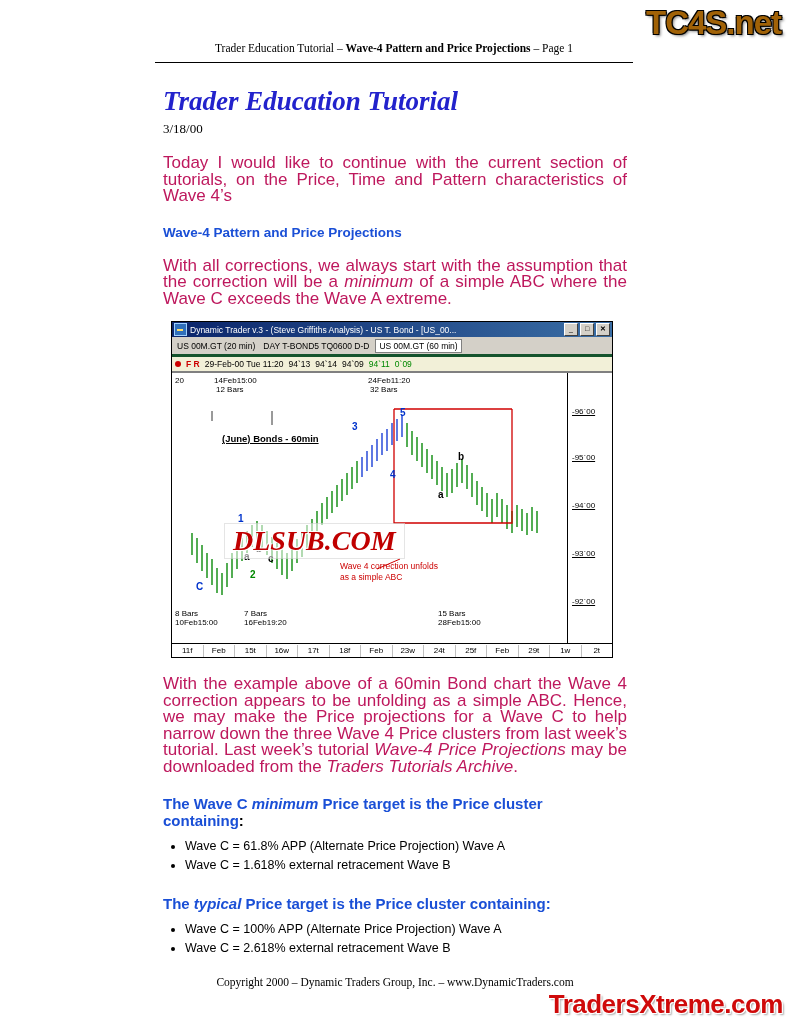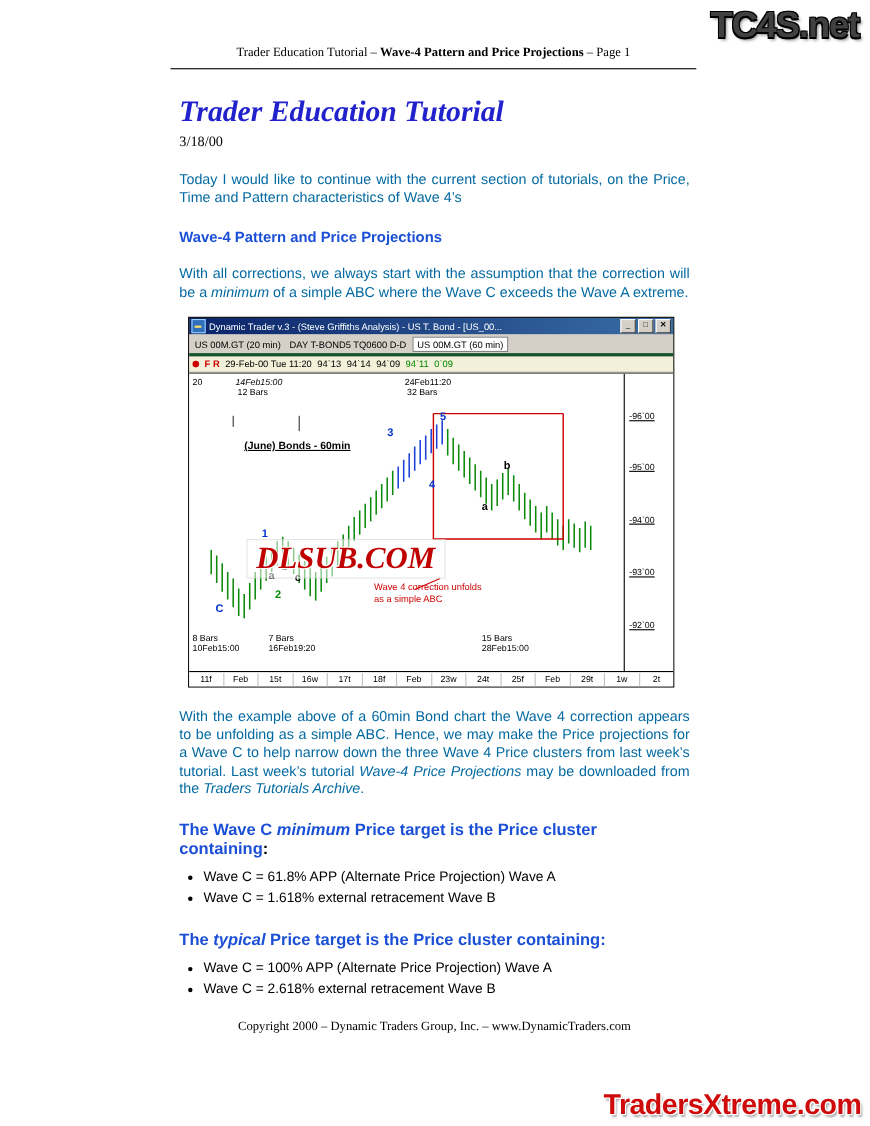--- a/index.html
+++ b/index.html
@@ -16,21 +16,21 @@
   }
 
   
   .wm-top {
     position: absolute;
     top: 4px;
     right: 10px;
     font-family: "Liberation Sans", sans-serif;
     font-size: 33px;
     font-weight: bold;
-    color: #404040;
+    color: #a16207;
     text-shadow:
       -1px -1px 0 #000, 1px -1px 0 #000,
       -1px 1px 0 #000, 1px 1px 0 #000,
       2px 2px 3px rgba(0,0,0,0.5);
     letter-spacing: -1px;
   }
   .wm-bottom {
     position: absolute;
     bottom: 4px;
     right: 8px;
@@ -82,24 +82,24 @@
     letter-spacing: 0px;
   }
   .date {
     margin-top: 4px;
     font-size: 13px;
     color: #000;
   }
   p.body {
     margin: 18px 0 0 0;
     font-family: "Liberation Sans", sans-serif;
-    font-size: 13px;
+    font-size: 17px;
     line-height: 16.5px;
     text-align: justify;
-    color: #0369a1;
+    color: #be185d;
   }
   h2.sub {
     margin: 20px 0 0 0;
     font-family: "Liberation Sans", sans-serif;
     font-size: 13.5px;
     font-weight: bold;
     color: #1a4fd6;
   }
   .blue-head {
     margin: 20px 0 0 0;
@@ -410,21 +410,21 @@
           <path d="M222 36 L340 36" stroke="#d00000" stroke-width="1.3" fill="none"></path>
 
           <path d="M205 196 L228 186" stroke="#d00000" stroke-width="1"></path>
 
           <path d="M40 38 L40 48" stroke="#000" stroke-width="0.8"></path>
           <path d="M100 38 L100 52" stroke="#000" stroke-width="0.8"></path>
         </svg>
 
         <div class="chartlabel" style="left:3px; top:3px;">20</div>
 
-        <div class="chartlabel" style="left:42px; top:3px;font-style:italic;">14Feb15:00</div>
+        <div class="chartlabel" style="left:42px; top:3px;">14Feb15:00</div>
         <div class="chartlabel" style="left:44px; top:12px;">12 Bars</div>
 
         <div class="chartlabel" style="left:196px; top:3px;">24Feb11:20</div>
         <div class="chartlabel" style="left:198px; top:12px;">32 Bars</div>
 
         <div class="chartlabel bold" style="left:50px; top:60px;">(June) Bonds - 60min</div>
 
         <div class="wavenum blue" style="left:66px; top:140px;">1</div>
         <div class="wavenum" style="left:78px; top:196px;">2</div>
         <div class="wavenum blk" style="left:72px; top:178px;">a</div>

